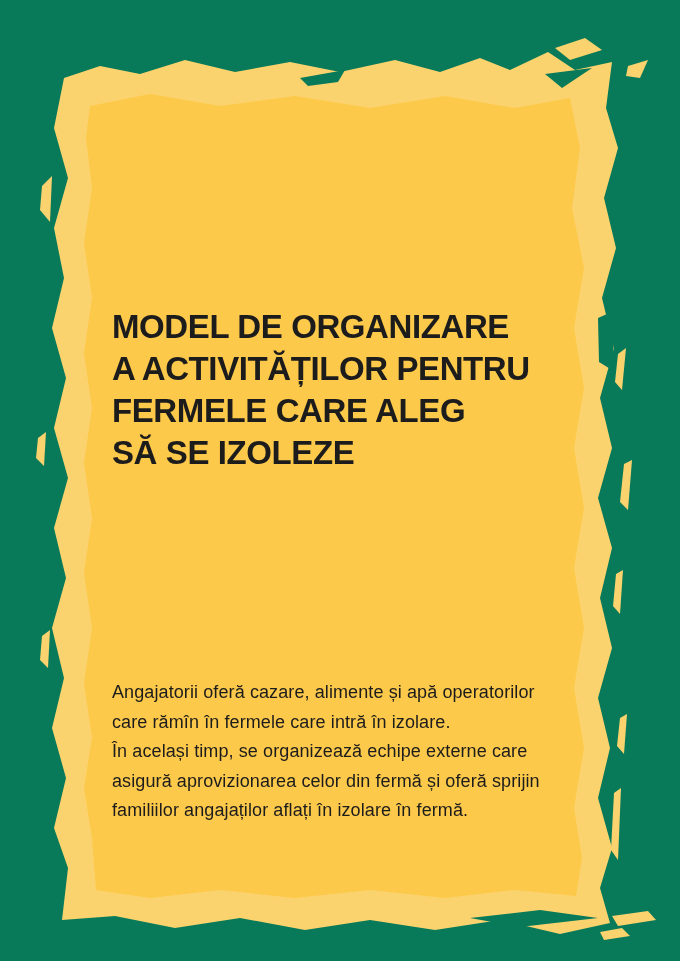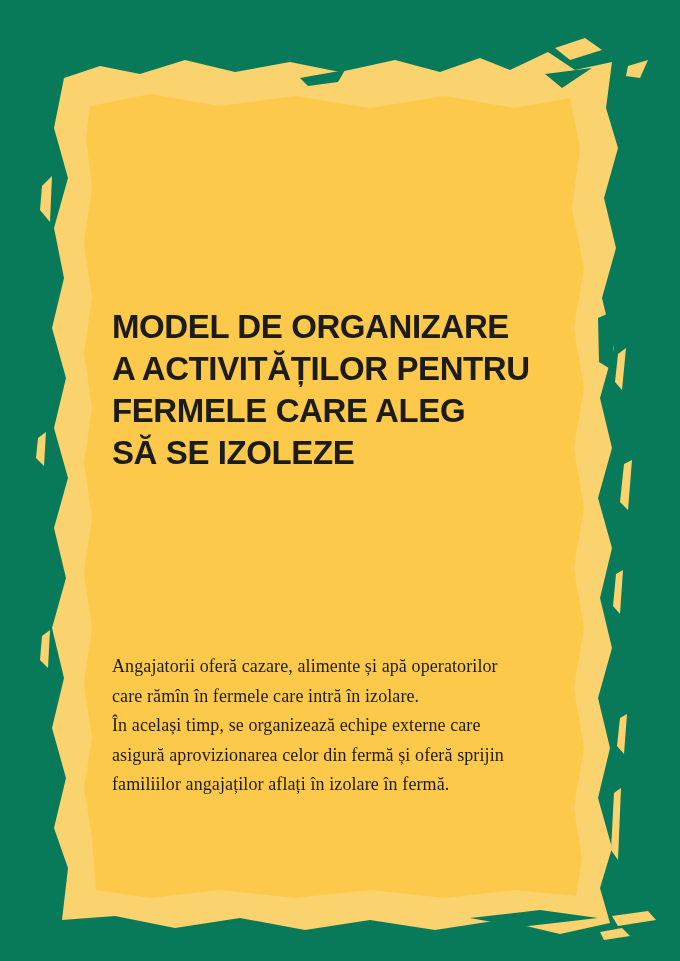--- a/index.html
+++ b/index.html
@@ -46,21 +46,21 @@
   }
   .para {
     left: 112px;
     width: 500px;
     font-size: 18px;
     font-weight: 400;
     line-height: 29.5px;
     letter-spacing: 0.1px;
   }
   .para-1 { top: 500px; }
-  .para-2 { top: 634px; font-family: Liberation Serif, serif; }
+  .para-2 { top: 660px; }
 </style>
 </head>
 <body>
 
 <div class="canvas">
 
   <svg class="paint-svg" viewBox="0 0 680 961" aria-hidden="true">
 
     <path class="paper-edge" d="
       M 64,60 L 100,48 L 140,56 L 185,42 L 235,54 L 290,44 L 340,54 L 395,42

